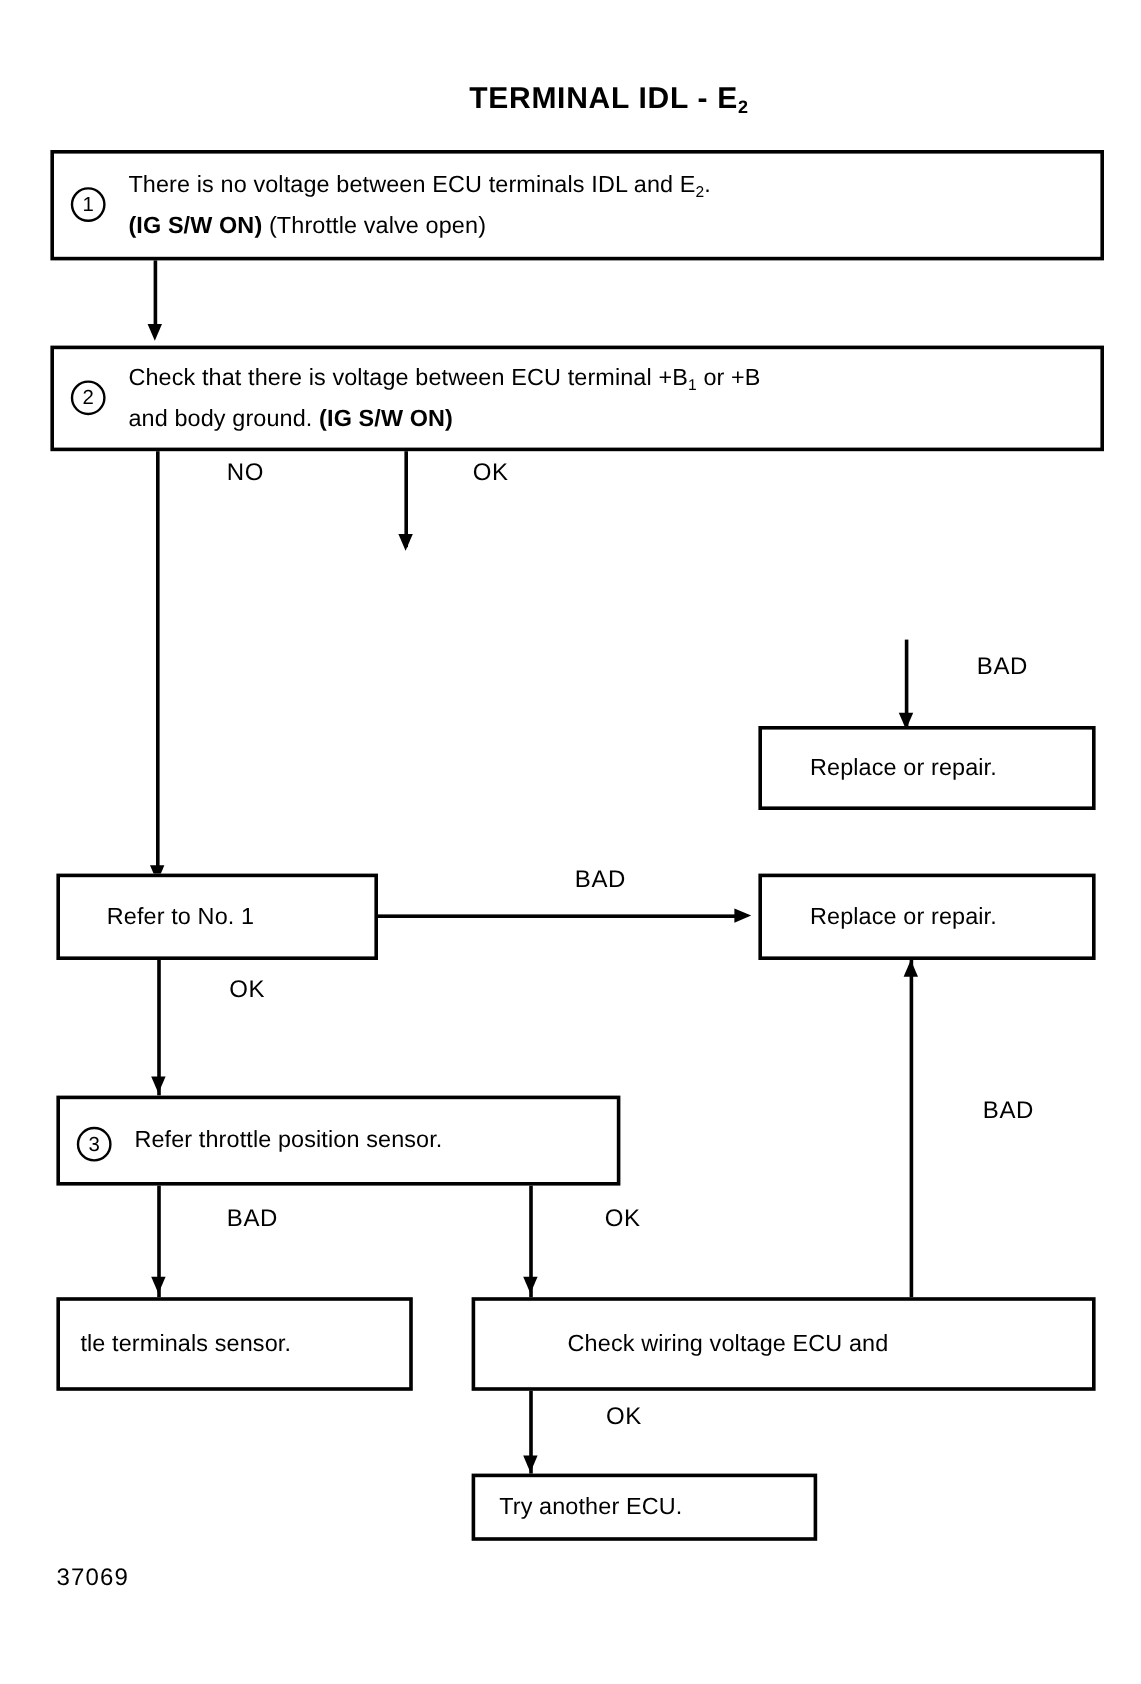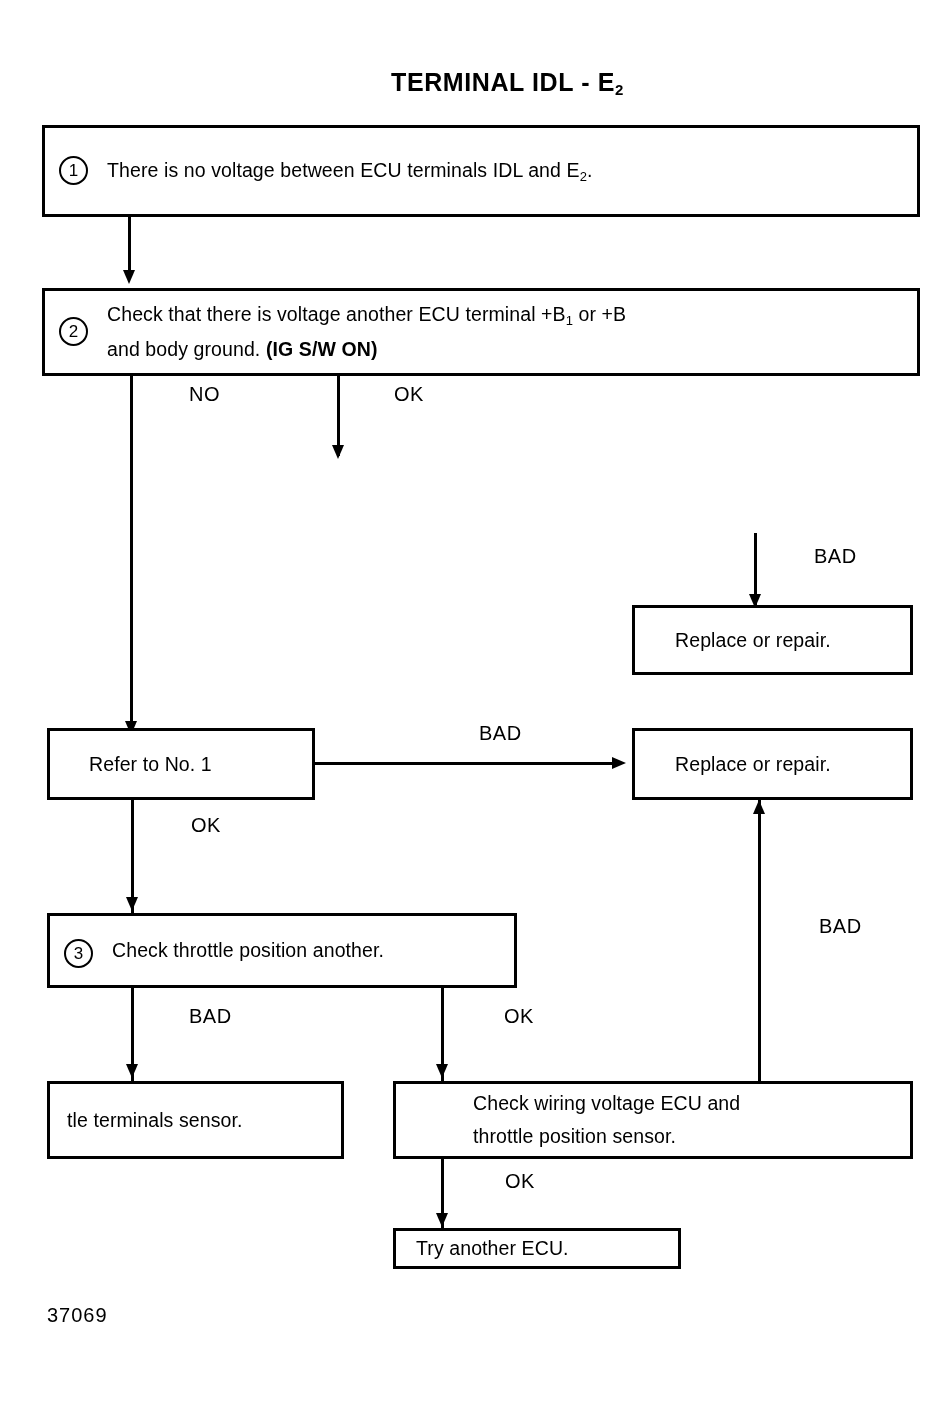--- a/index.html
+++ b/index.html
@@ -120,30 +120,31 @@
 <div id="page">
 
   <div id="title">
     <span>TERMINAL IDL - E</span><sub>2</sub>
   </div>
 
   <div class="box pad-num" style="left:42px; top:125px; width:878px; height:92px;">
     <div class="num" style="top:28px;">1</div>
     <div class="txt">
       <div><span>There is no voltage between ECU terminals IDL and E</span><sub class="s">2</sub><span>.</span></div>
+      <div><span class="b">(IG S/W ON)</span><span> (Throttle valve open)</span></div>
     </div>
   </div>
 
   <div class="line vline" style="left:128px; top:217px; height:58px;"></div>
   <div class="arrow-down" style="left:123px; top:270px;"></div>
 
   <div class="box pad-num" style="left:42px; top:288px; width:878px; height:88px;">
     <div class="num" style="top:26px;">2</div>
     <div class="txt">
-      <div><span>Check that there is voltage another ECU terminal +B</span><sub class="s">1</sub><span> or +B</span></div>
+      <div><span>Check that there is voltage between ECU terminal +B</span><sub class="s">1</sub><span> or +B</span></div>
       <div><span>and body ground. </span><span class="b">(IG S/W ON)</span></div>
     </div>
   </div>
 
   <div class="line vline" style="left:130px; top:376px; height:350px;"></div>
   <div class="arrow-down" style="left:125px; top:721px;"></div>
   <div class="elabel" style="left:150px; top:383px;">NO</div>
 
   <div class="line vline" style="left:337px; top:376px; height:80px;"></div>
   <div class="arrow-down" style="left:332px; top:445px;"></div>
@@ -169,21 +170,21 @@
   <div class="box pad-plain" style="left:632px; top:728px; width:281px; height:72px;">
     <div class="txt" style="padding-left:40px;">Replace or repair.</div>
   </div>
 
   <div class="line vline" style="left:131px; top:800px; height:113px;"></div>
   <div class="arrow-down" style="left:126px; top:897px;"></div>
   <div class="elabel" style="left:152px; top:814px;">OK</div>
 
   <div class="box pad-num" style="left:47px; top:913px; width:470px; height:75px;">
     <div class="num" style="top:23px;">3</div>
-    <div class="txt">Check throttle position another.</div>
+    <div class="txt">Refer throttle position sensor.</div>
   </div>
 
   <div class="line vline" style="left:131px; top:988px; height:95px;"></div>
   <div class="arrow-down" style="left:126px; top:1064px;"></div>
   <div class="elabel" style="left:150px; top:1005px;">BAD</div>
 
   <div class="line vline" style="left:441px; top:988px; height:95px;"></div>
   <div class="arrow-down" style="left:436px; top:1064px;"></div>
   <div class="elabel" style="left:465px; top:1005px;">OK</div>
 
@@ -193,27 +194,26 @@
 
   <div class="box pad-plain" style="left:47px; top:1081px; width:297px; height:78px;">
     <div class="txt" style="padding-left:17px;">
       <div><span>tle terminals sensor.</span></div>
     </div>
   </div>
 
   <div class="box pad-plain" style="left:393px; top:1081px; width:520px; height:78px;">
     <div class="txt" style="padding-left:77px;">
       <div><span>Check wiring voltage ECU and</span></div>
-      <div><span>throttle position sensor.</span></div>
     </div>
   </div>
 
   <div class="line vline" style="left:441px; top:1159px; height:72px;"></div>
   <div class="arrow-down" style="left:436px; top:1213px;"></div>
   <div class="elabel" style="left:466px; top:1170px;">OK</div>
 
-  <div class="box pad-plain" style="left:393px; top:1228px; width:288px; height:41px;">
+  <div class="box pad-plain" style="left:393px; top:1228px; width:288px; height:56px;">
     <div class="txt" style="padding-left:20px;">Try another ECU.</div>
   </div>
 
   <div id="figno">37069</div>
 
 </div>
 
 </body></html>

